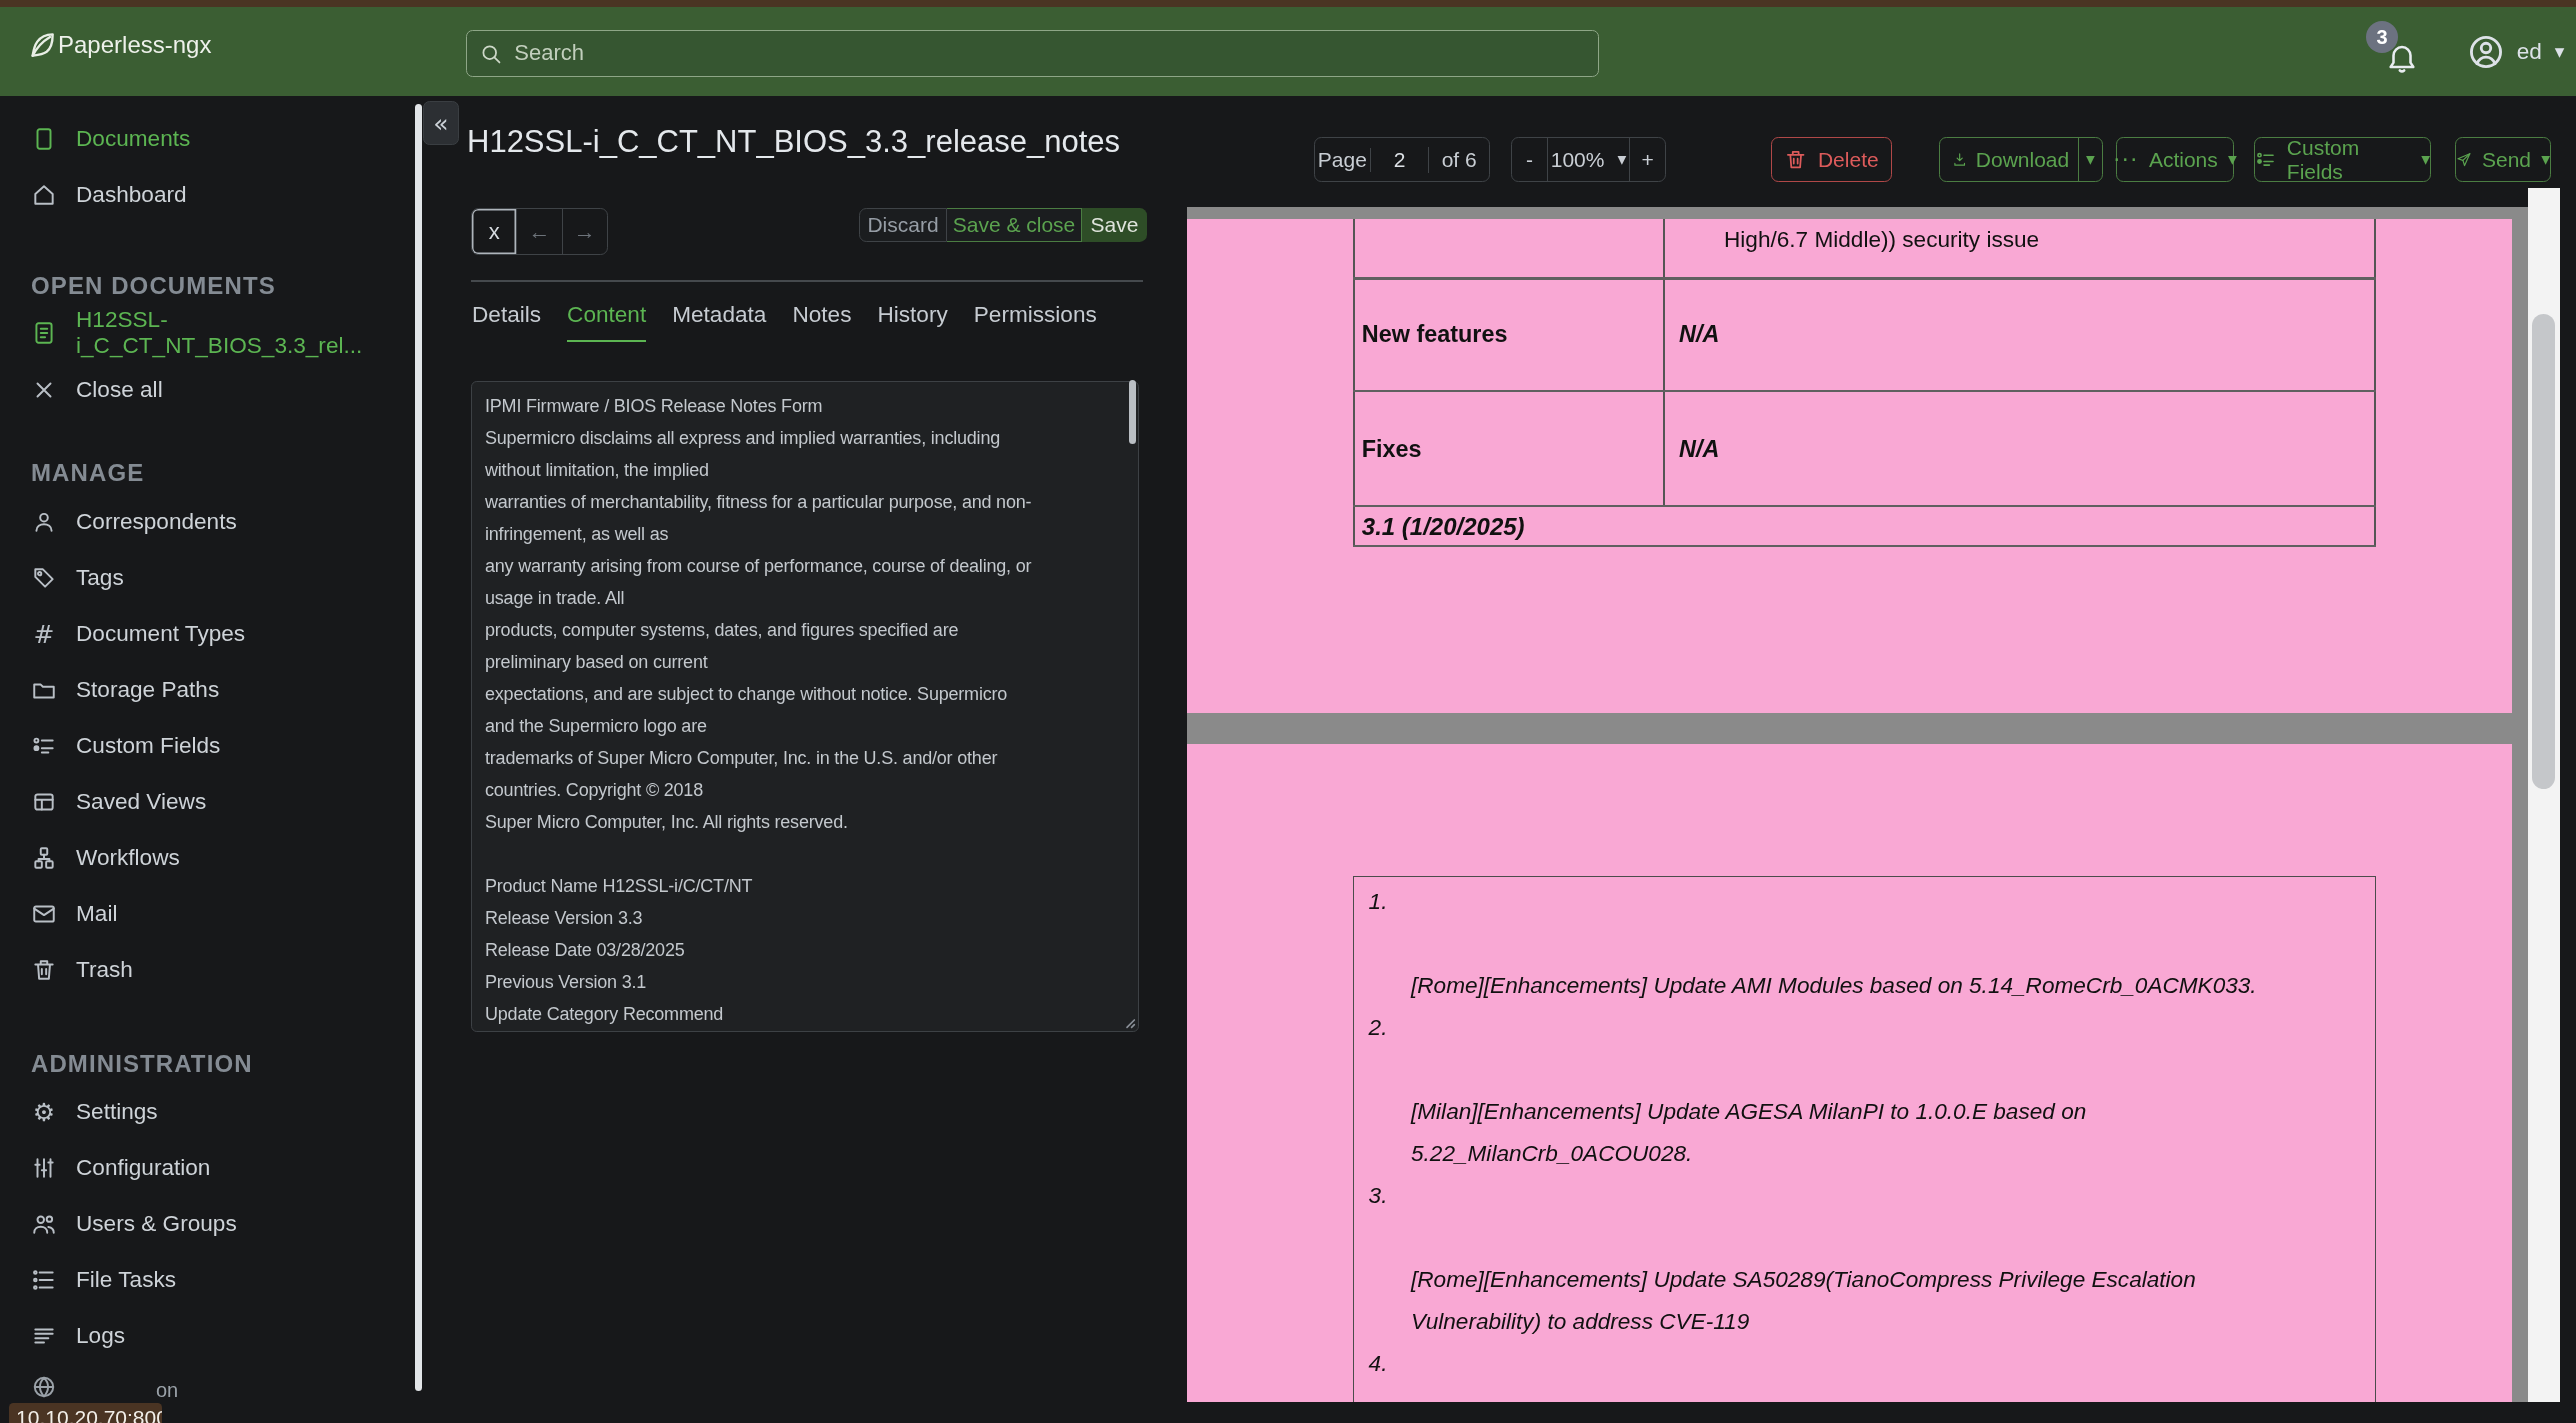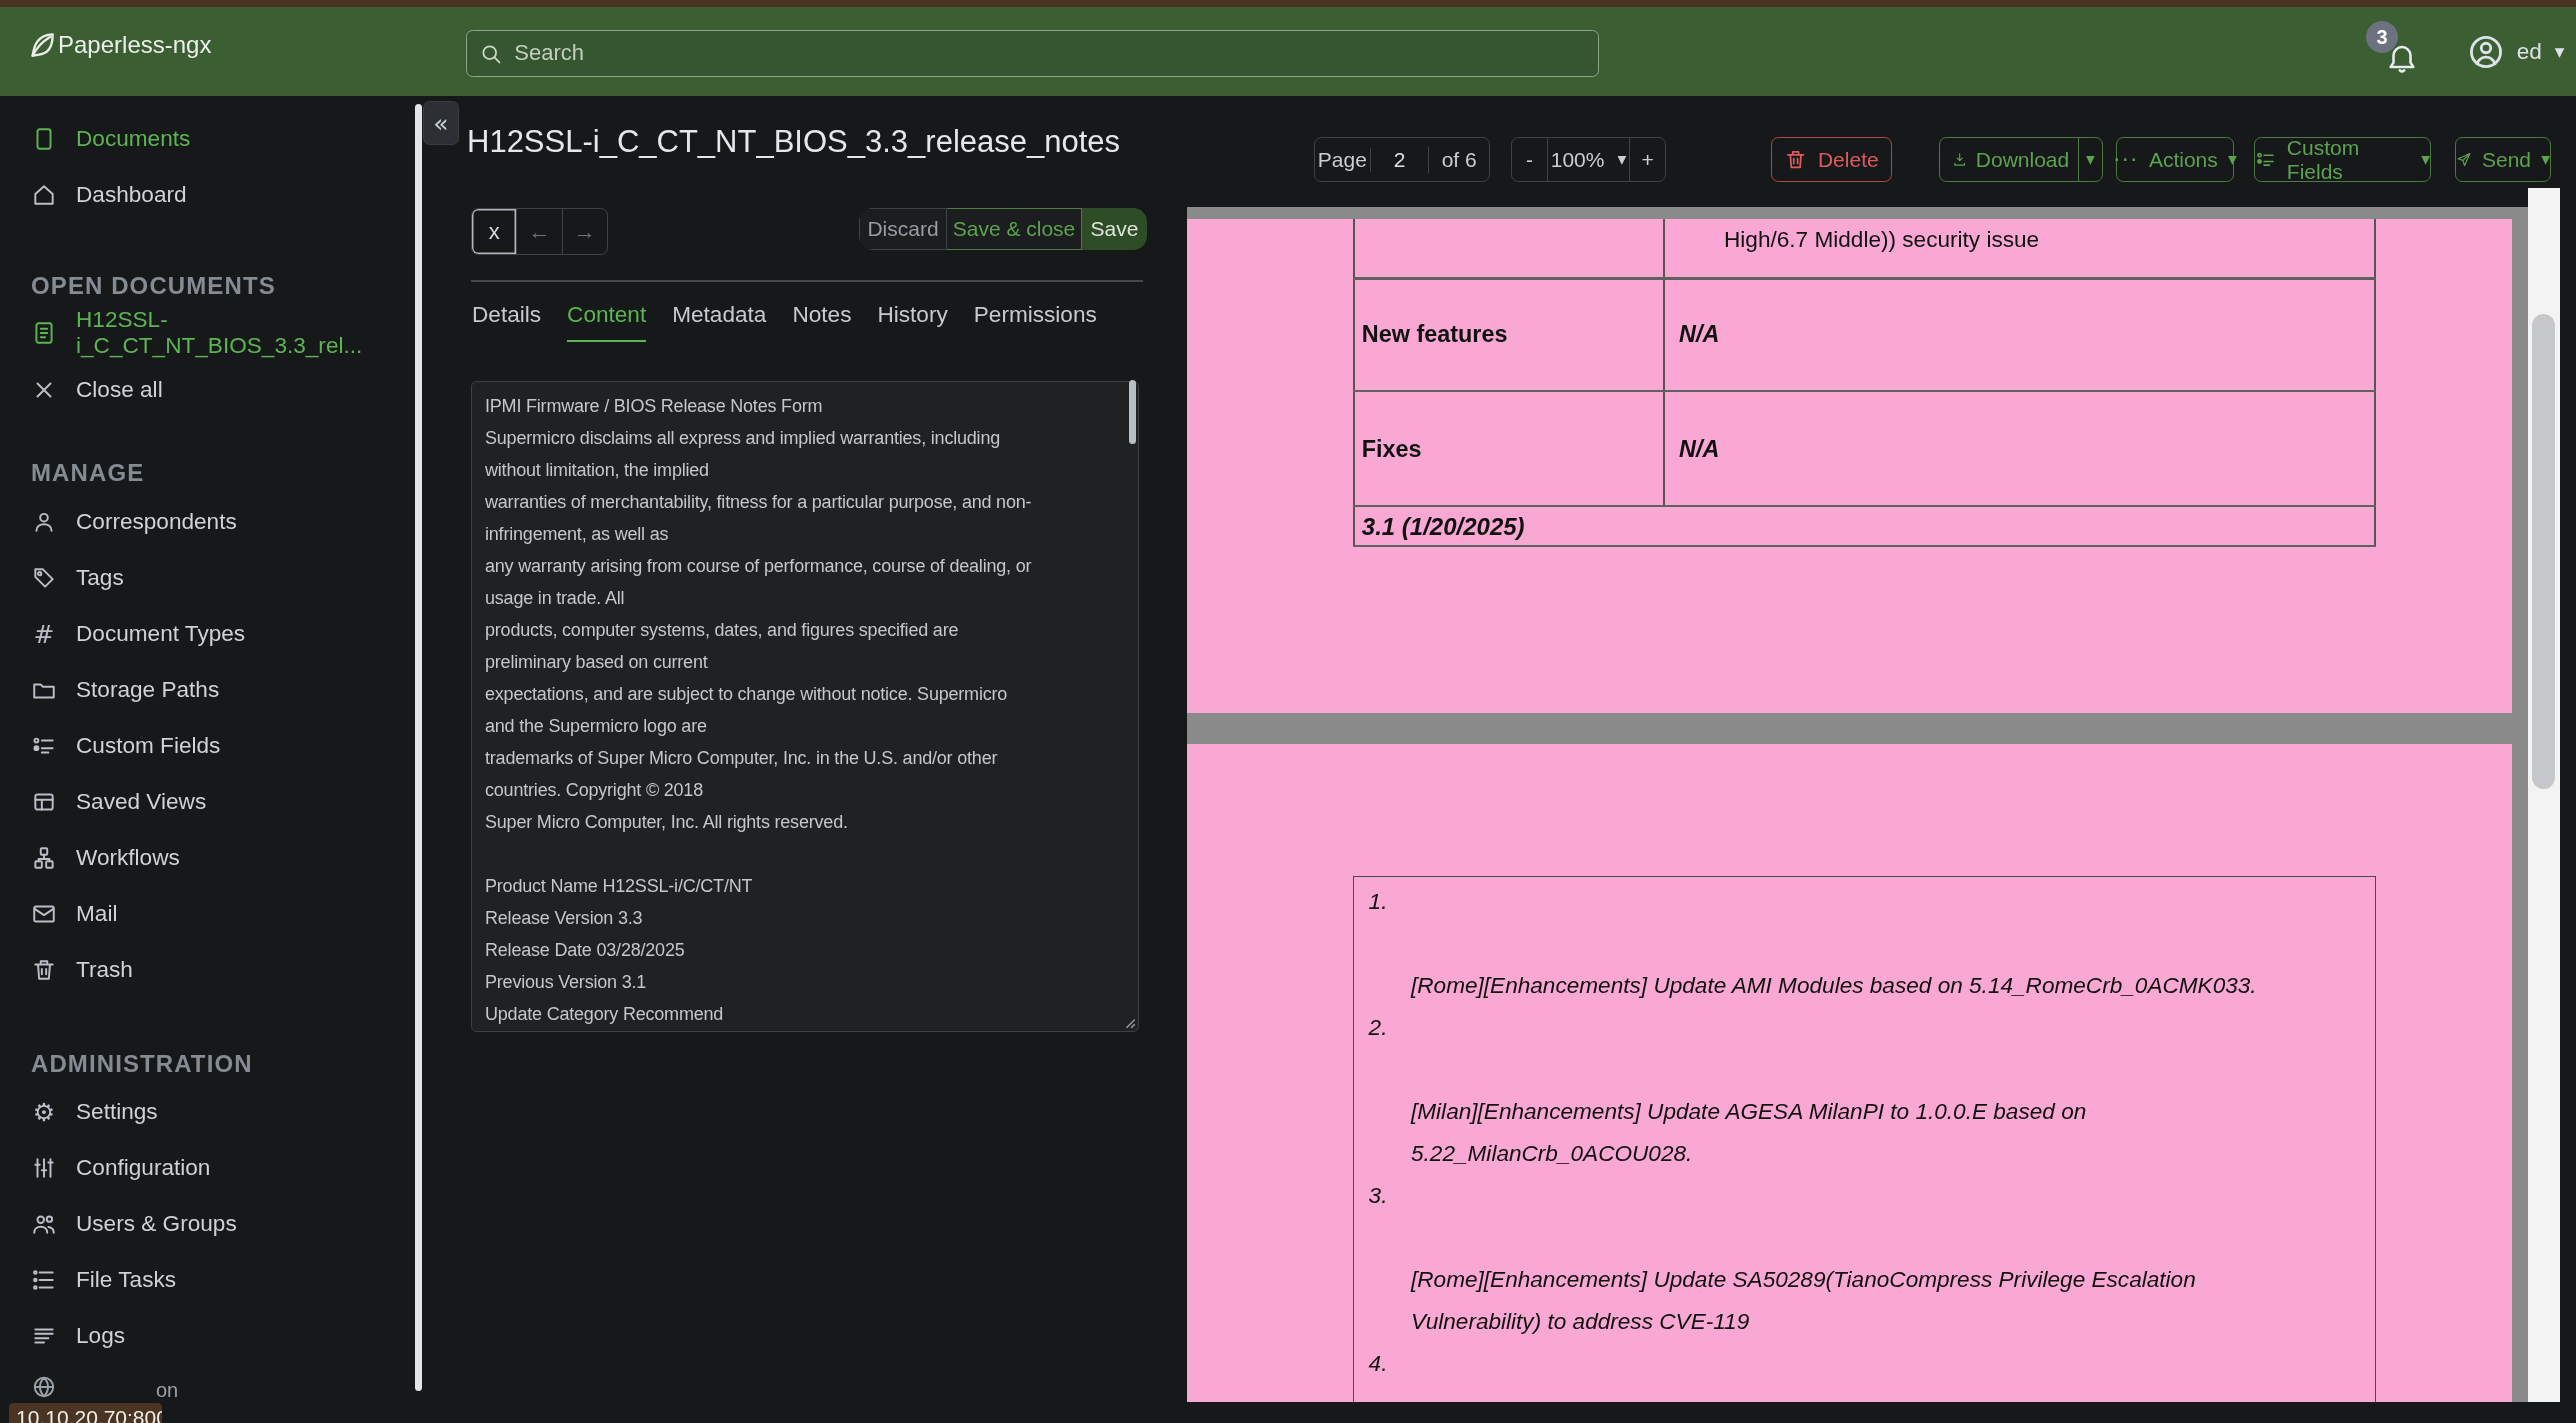--- a/index.html
+++ b/index.html
@@ -59,21 +59,21 @@
   .btn-green{border:1.5px solid #4b7d42;color:#5ba34f;}
   .split-caret{border-left:1.5px solid #4b7d42;height:100%;display:flex;align-items:center;justify-content:center;width:35px;}
   .caret{font-size:17.5px;}
 
   
   .edit-group{position:absolute;top:208px;height:47px;display:flex;border:1.5px solid #3f4347;border-radius:7.3px;
               box-sizing:border-box;overflow:hidden;}
   .edit-cell{width:45px;display:flex;align-items:center;justify-content:center;font-size:22px;color:#6d737a;border-right:1.5px solid #3f4347;}
   .edit-cell:last-child{border-right:none;}
   .edit-cell.xcell{color:#d6dbe0;box-shadow:inset 0 0 0 1.5px #aeb4bb;border-radius:5.8px 0 0 5.8px;}
-  .save-group{position:absolute;left:859px;top:208px;height:42px;display:flex;border-radius:14px;overflow:hidden;}
+  .save-group{position:absolute;left:859px;top:208px;height:34px;display:flex;border-radius:4px;overflow:hidden;}
   .sg-btn{display:flex;align-items:center;justify-content:center;font-size:21px;box-sizing:border-box;height:100%;}
   .sg-discard{width:88px;border:1.5px solid #3f4347;border-radius:7.3px 0 0 7.3px;color:#969da5;background:#1b1d1f;}
   .sg-saveclose{width:135px;border:1.5px solid #4b7d42;border-left:none;color:#5ba34f;background:#1b1d1f;}
   .sg-save{width:65px;border-radius:0 7.3px 7.3px 0;color:#dfe4dc;background:#2e4d27;}
   .edit-divider{position:absolute;left:471px;top:280px;width:672px;height:1.5px;background:#45494d;}
   .tabs{position:absolute;left:472px;top:302px;display:flex;gap:26px;}
   .tab{font-size:22.6px;color:#c6cbd1;padding-bottom:11.7px;cursor:pointer;}
   .tab.active{color:#5cb552;border-bottom:2.9px solid #5cb552;}
   .textarea{position:absolute;left:471px;top:381px;width:668px;height:651px;background:#1f2123;border:0.7px solid #3d4145;
             border-radius:5.8px;box-sizing:border-box;padding:8px 19px 8px 13px;font-size:18px;line-height:32px;

